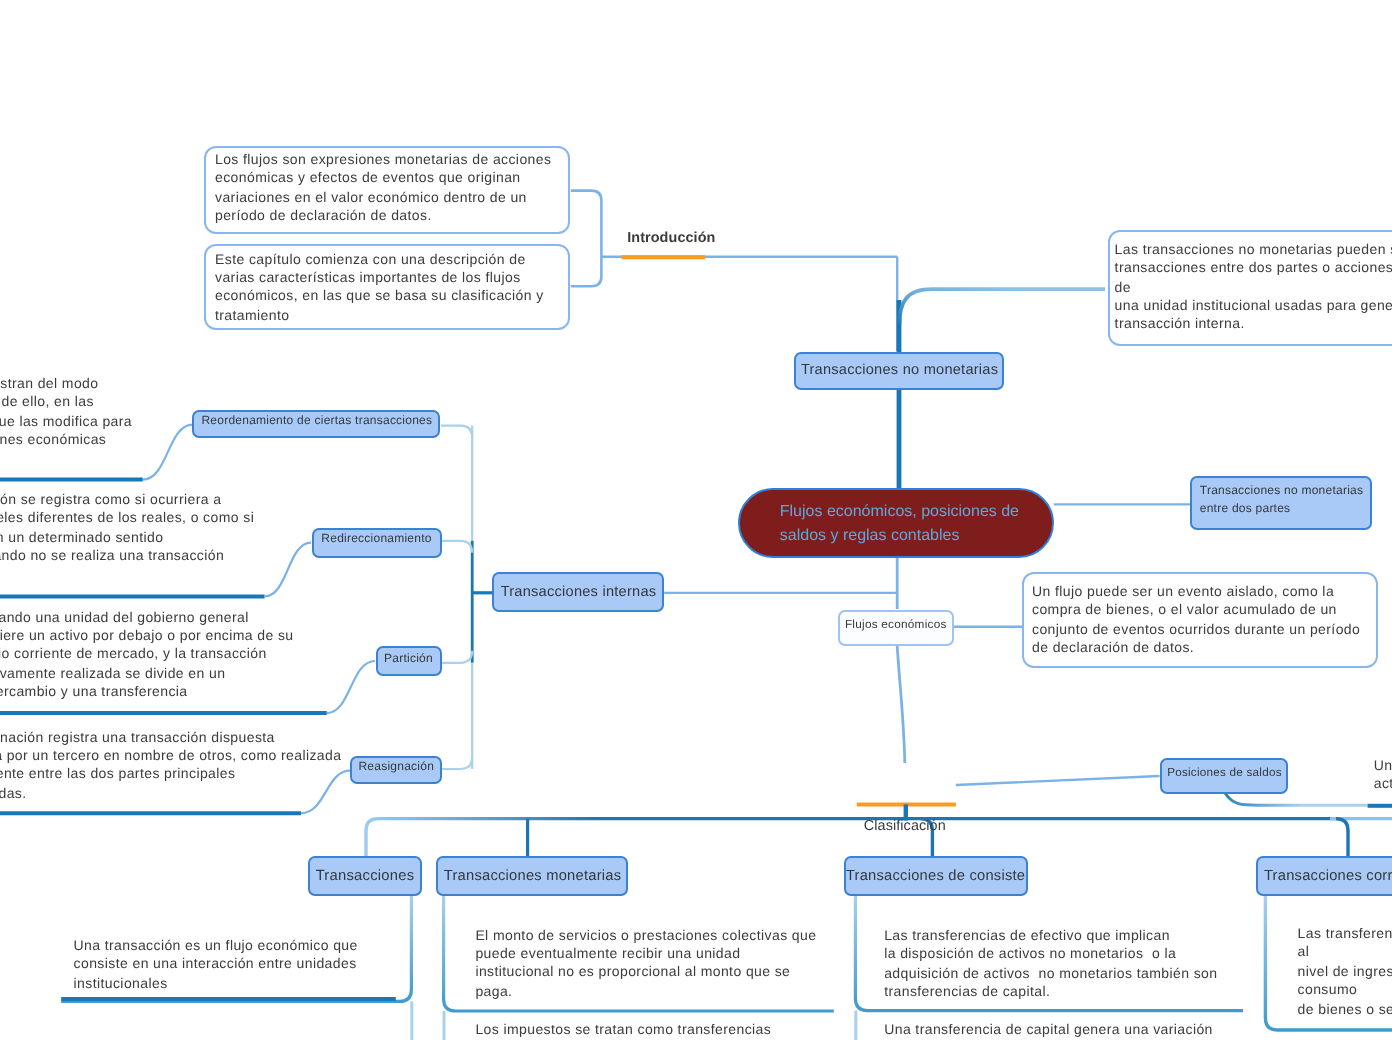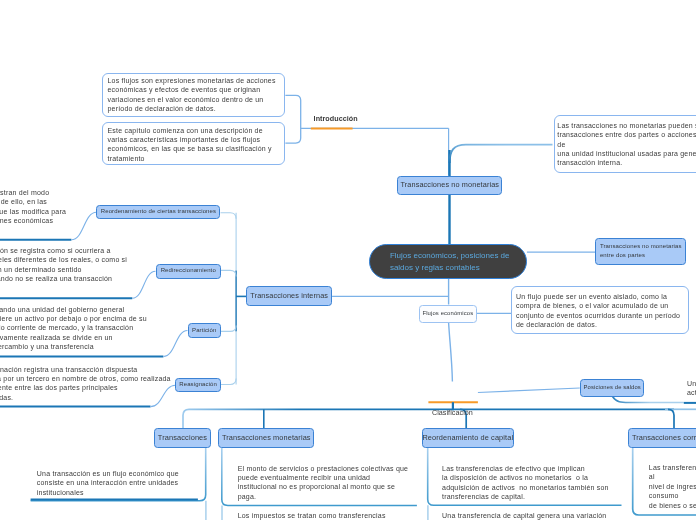--- a/index.html
+++ b/index.html
@@ -11,21 +11,21 @@
   .pill{background:#a9caf7;border:1px solid #3b82d4;border-radius:3.5px;
         color:#34383c;display:flex;align-items:center;justify-content:center;
         text-align:center;line-height:1.3;white-space:pre;z-index:3;letter-spacing:.12px;}
   .pilll{background:#a9caf7;border:1px solid #3b82d4;border-radius:3.5px;
         color:#34383c;display:flex;align-items:center;justify-content:flex-start;
         text-align:left;line-height:9.2px;white-space:pre;z-index:3;letter-spacing:.12px;
         padding-left:3.5px;}
   .pillw{background:#fcfdff;border:1px solid #9dc3f2;border-radius:3.5px;
         color:#34383c;display:flex;align-items:center;justify-content:center;
         text-align:center;line-height:1.3;white-space:pre;z-index:3;letter-spacing:.12px;}
-  .central{background:#404040;border:1.3px solid #2f80d8;border-radius:24px;
+  .central{background:#7f1d1d;border:1.3px solid #2f80d8;border-radius:24px;
            color:#5ba8dd;display:flex;align-items:center;padding-left:19.5px;
            font-size:8px;line-height:12.2px;white-space:pre;z-index:3;letter-spacing:0px;}
   .note{background:#fff;border:1px solid #8ab6ef;border-radius:6px;z-index:2;}
   .txt{position:absolute;color:#3b3b3b;font-size:7px;white-space:pre;letter-spacing:.2px;z-index:4;}
   .plain{color:#3b3b3b;font-size:7.2px;white-space:pre;z-index:3;letter-spacing:.05px;}
 </style>
 </head>
 <body>
 
 <div id="root">
@@ -101,21 +101,21 @@
 <div class="node pill" style="left:187.5px;top:323.4px;width:33.5px;height:14.2px;font-size:6.00px;">Partición</div>
 <div class="node pill" style="left:175.4px;top:378.2px;width:45.5px;height:14.0px;font-size:6.00px;">Reasignación</div>
 <div class="node pill" style="left:397.2px;top:175.6px;width:105.2px;height:19.2px;font-size:7.30px;">Transacciones no monetarias</div>
 <div class="node pill" style="left:246.4px;top:286.0px;width:85.7px;height:20.0px;font-size:7.30px;">Transacciones internas</div>
 <div class="node pilll" style="left:595.4px;top:237.7px;width:90.7px;height:27.3px;font-size:6.00px;">Transacciones no monetarias
 entre dos partes</div>
 <div class="node pillw" style="left:419.1px;top:304.5px;width:57.6px;height:18.3px;font-size:5.90px;">Flujos económicos</div>
 <div class="node pill" style="left:580.2px;top:378.8px;width:64.1px;height:18.6px;font-size:5.85px;">Posiciones de saldos</div>
 <div class="node pill" style="left:153.6px;top:428.0px;width:57.8px;height:20.0px;font-size:7.40px;">Transacciones</div>
 <div class="node pill" style="left:218.2px;top:428.0px;width:96.2px;height:20.0px;font-size:7.35px;">Transacciones monetarias</div>
-<div class="node pill" style="left:421.8px;top:428.0px;width:92.0px;height:19.6px;font-size:7.35px;">Reordenamiento de capital</div>
+<div class="node pill" style="left:421.8px;top:428.0px;width:92.0px;height:19.6px;font-size:7.35px;">Transacciones de consiste</div>
 <div class="node pill" style="left:628.3px;top:428.0px;width:92.0px;height:19.6px;font-size:7.35px;">Transacciones corrientes</div>
 <div class="node central" style="left:369.4px;top:244.4px;width:157.5px;height:34.7px;">Flujos económicos, posiciones de
 saldos y reglas contables</div>
 <div class="node note" style="left:101.6px;top:73.0px;width:183.8px;height:44.0px;"></div>
 <div class="txt" style="left:107.5px;top:77.0px;">Los flujos son expresiones monetarias de acciones</div>
 <div class="txt" style="left:107.5px;top:86.4px;">económicas y efectos de eventos que originan</div>
 <div class="txt" style="left:107.5px;top:95.8px;">variaciones en el valor económico dentro de un</div>
 <div class="txt" style="left:107.5px;top:105.2px;">período de declaración de datos.</div>
 <div class="node note" style="left:101.6px;top:122.4px;width:183.8px;height:42.6px;"></div>
 <div class="txt" style="left:107.5px;top:126.5px;">Este capítulo comienza con una descripción de</div>

